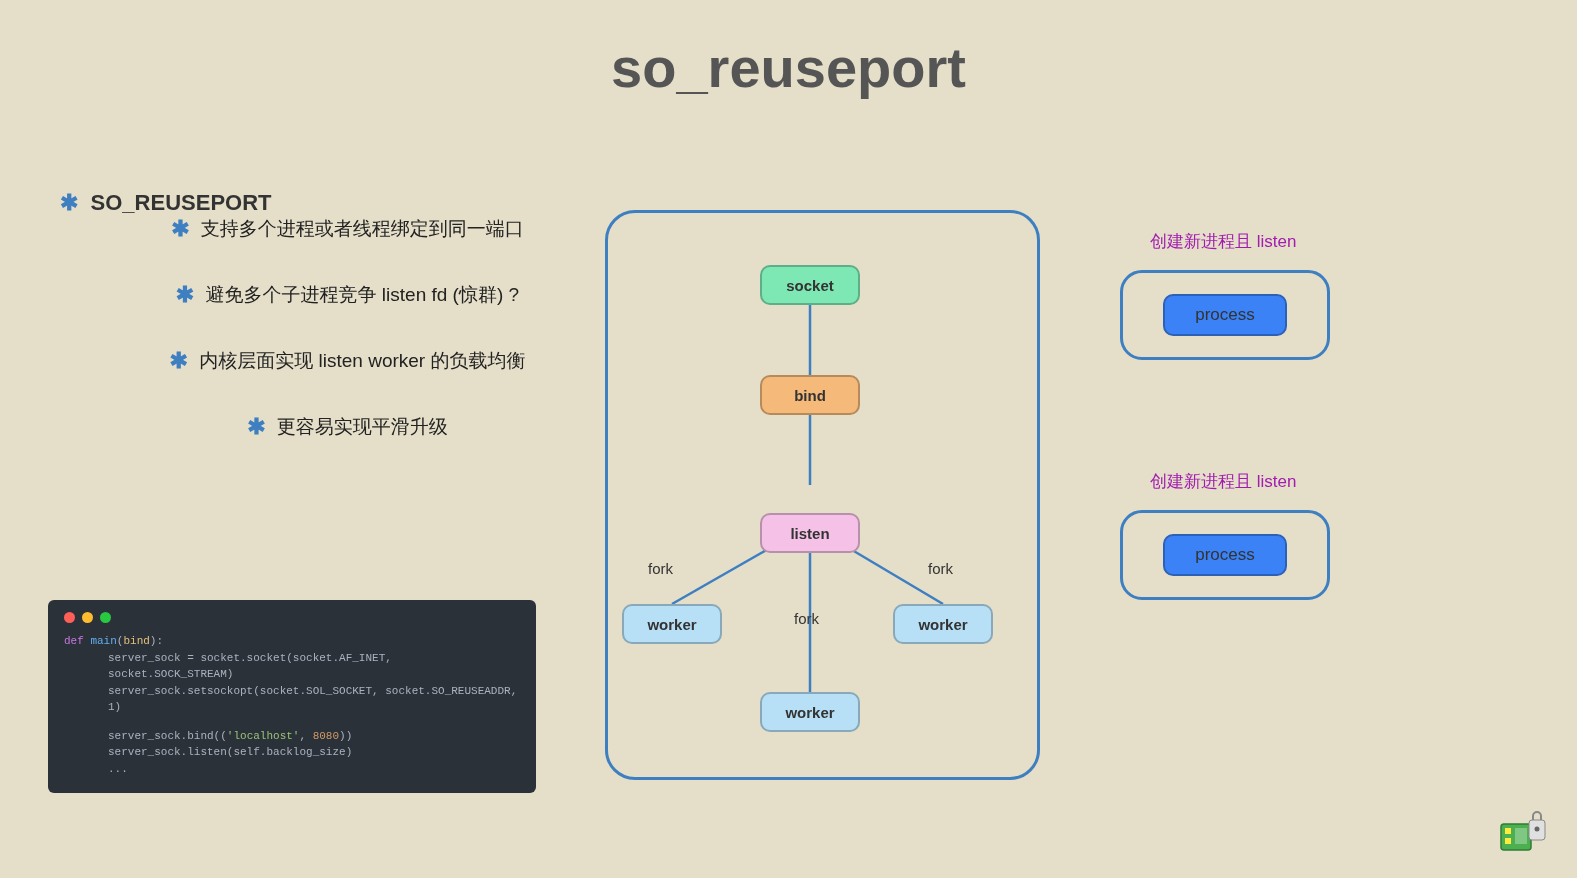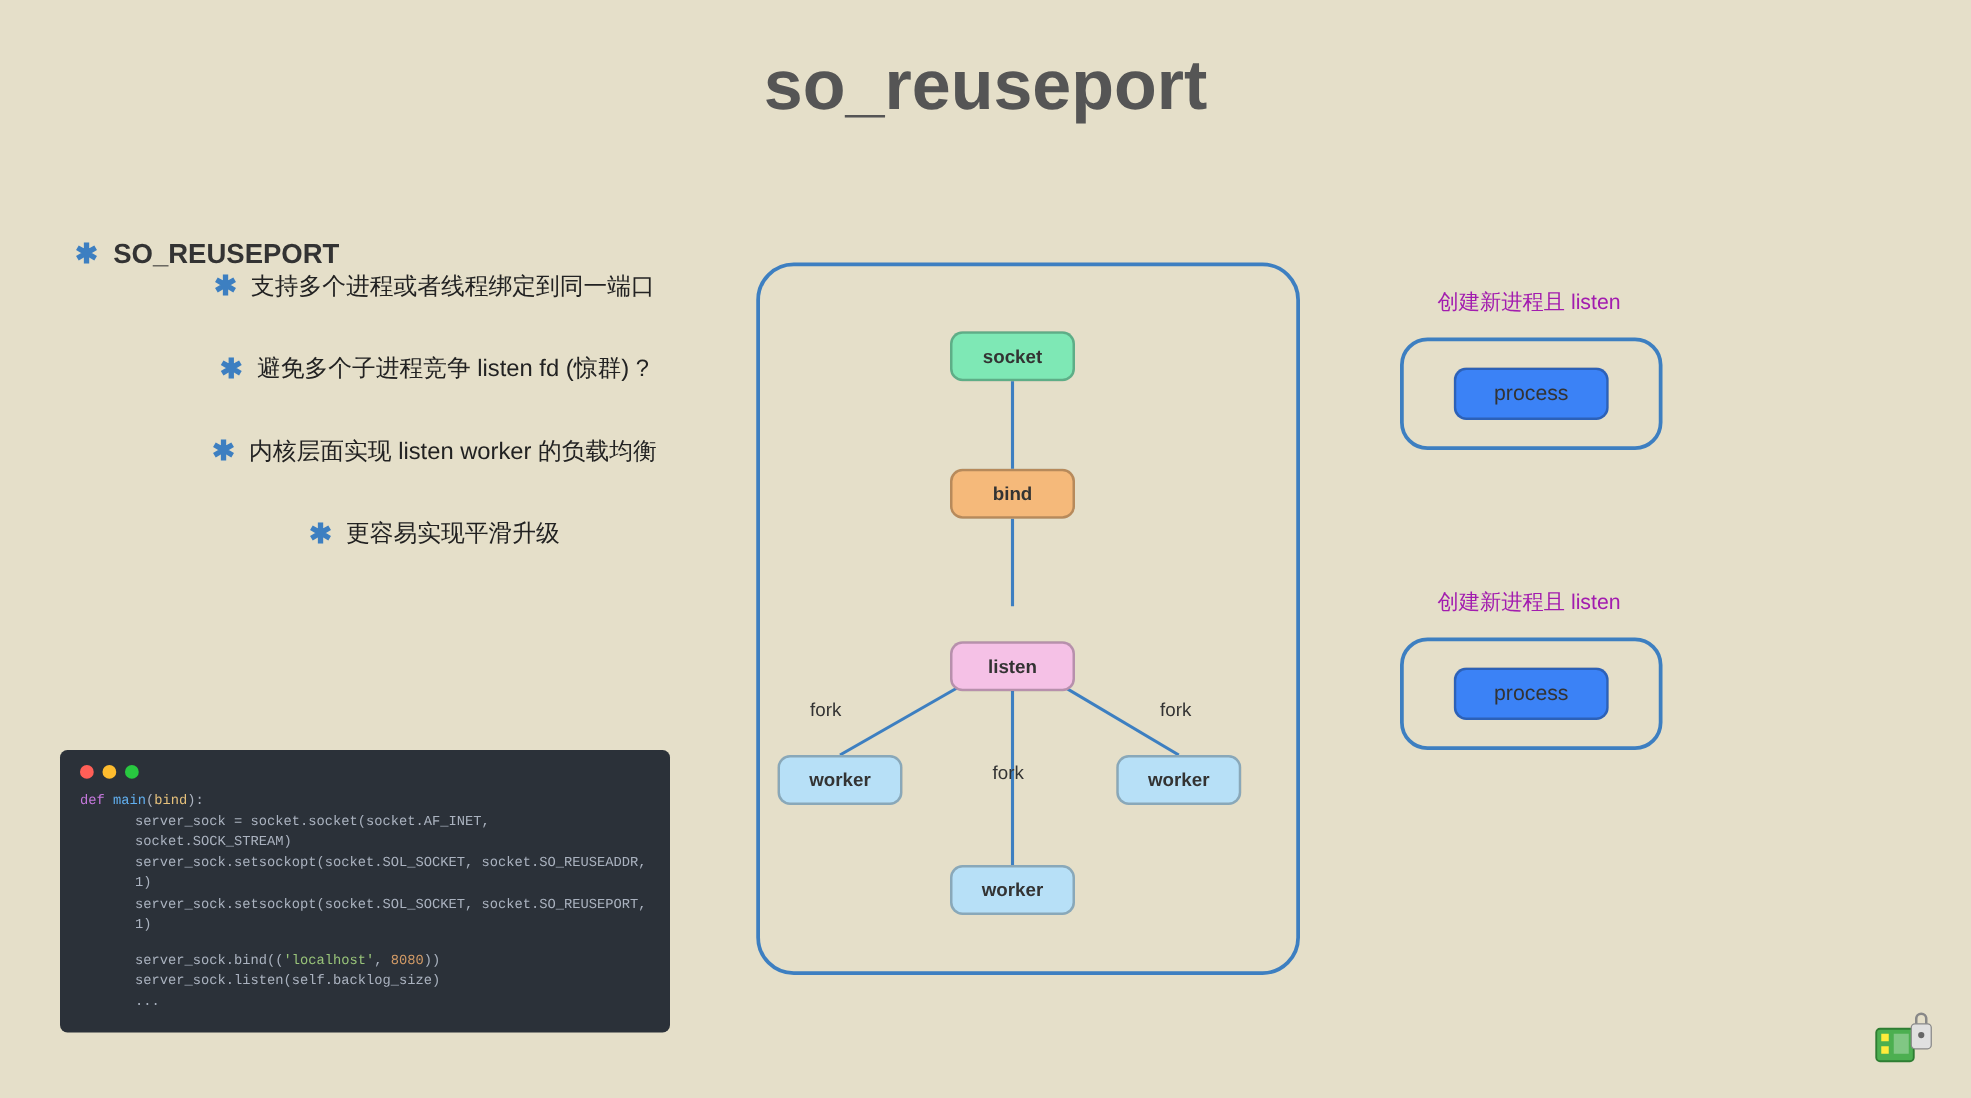--- a/index.html
+++ b/index.html
@@ -195,21 +195,20 @@
     <div class="dot red"></div>
     <div class="dot yellow"></div>
     <div class="dot green"></div>
   </div>
   <div>
     <span class="kw">def</span>
     <span> </span><span class="fn">main</span><span class="paren">(</span><span class="self">bind</span><span class="paren">):</span>
   </div>
   <div style="padding-left:44px">server_sock = socket.socket(socket.AF_INET, socket.SOCK_STREAM)</div>
   <div style="padding-left:44px">server_sock.setsockopt(socket.SOL_SOCKET, socket.SO_REUSEADDR, 1)</div>
-  <div style="padding-left:44px">server_sock.setsockopt(socket.SOL_SOCKET, socket.SO_REUSEPORT, 1)</div>
   <div style="height:12px"></div>
   <div style="padding-left:44px">
     <span>server_sock.bind((</span><span class="str">'localhost'</span><span>, </span><span class="num">8080</span><span>))</span>
   </div>
   <div style="padding-left:44px">server_sock.listen(self.backlog_size)</div>
   <div style="padding-left:44px">...</div>
 </div>
 
 <div class="diagram-box"></div>
 

